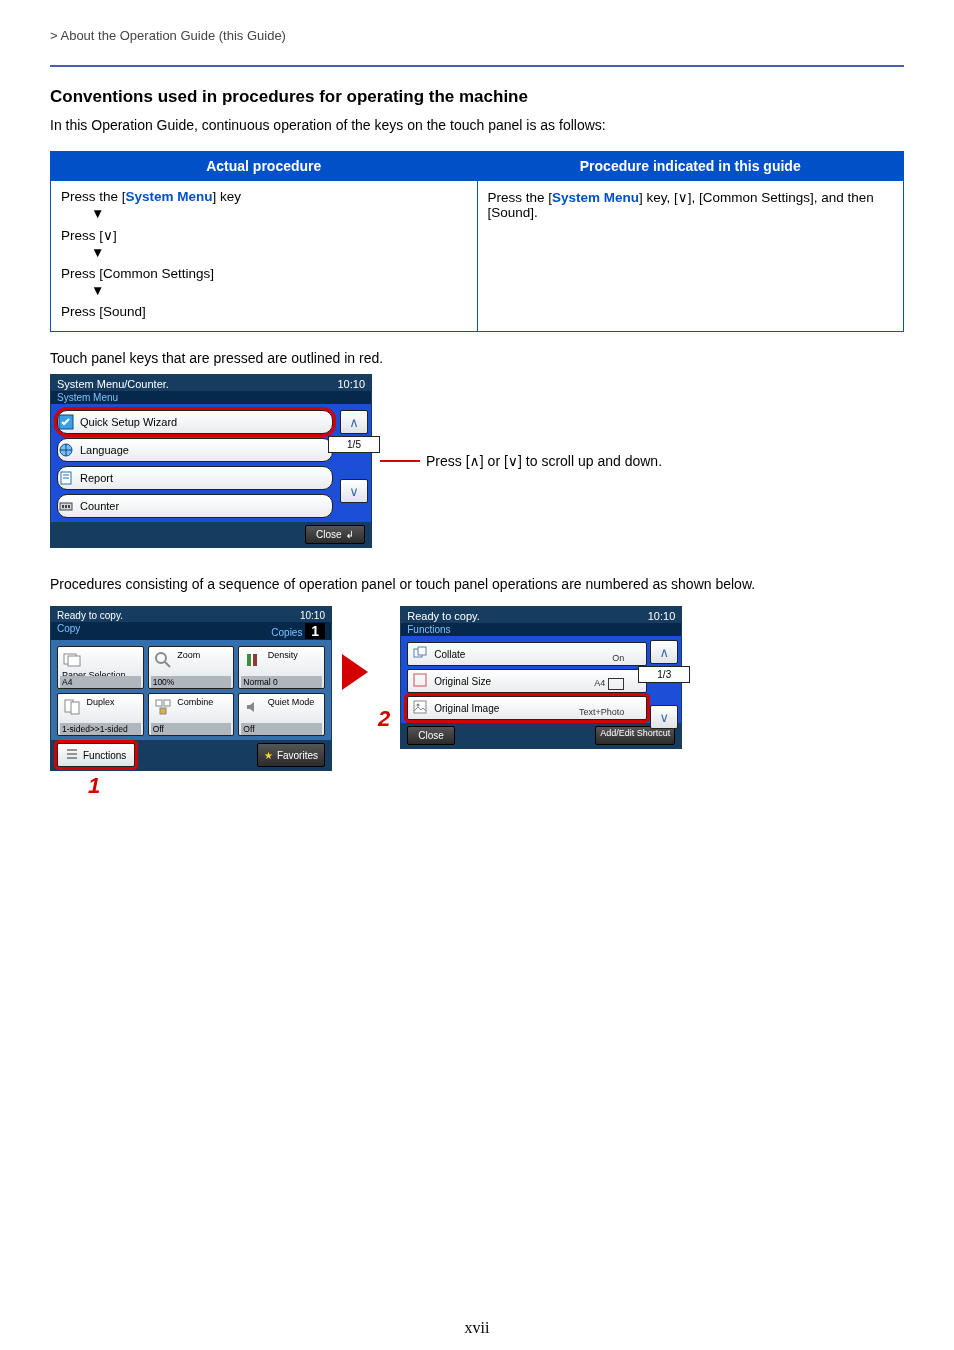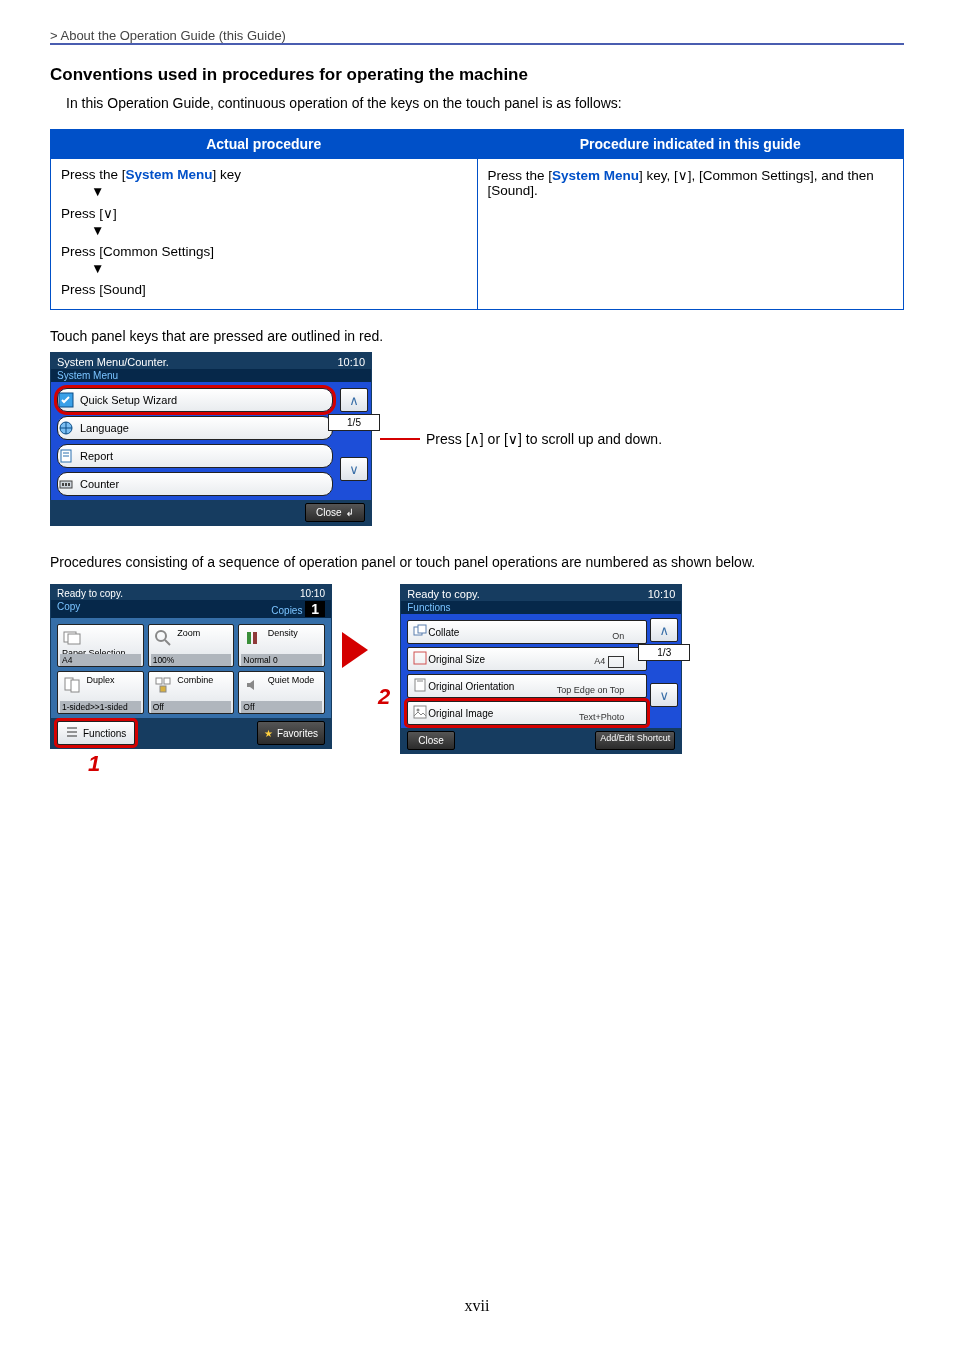--- a/index.html
+++ b/index.html
@@ -9,34 +9,34 @@
     width: 954px;
     font-size: 14px;
     color: #000;
   }
   .page {
     padding: 28px 50px 0 50px;
   }
   .breadcrumb {
     font-size: 13px;
     color: #444;
-    padding-bottom: 0;
+    padding-bottom: 22px;
   }
   hr.topline {
     border: none;
     border-top: 2px solid #4a5db0;
     margin: 0 0 20px 0;
   }
   h2.section {
     font-size: 17px;
     font-weight: bold;
     margin: 0 0 10px 0;
   }
   .intro {
-    margin: 0 0 18px 16px;
+    margin: 0 0 18px 0;
   }
   table.proc {
     border-collapse: collapse;
     width: 100%;
     table-layout: fixed;
   }
   table.proc th {
     background: #0050c8;
     color: #fff;
     font-weight: bold;
@@ -248,20 +248,21 @@
   
   .fnitem {
     background: linear-gradient(#fff,#e9ecef);
     border: 1px solid #222;
     color: #000;
     border-radius: 2px;
     margin-bottom: 3px;
     padding: 2px 4px;
     display: flex;
     align-items: center;
+    gap: 6px;
     font-size: 10px;
     position: relative;
   }
   .fnitem.hl { outline: 3px solid #d40000; }
   .fnval {
     position: absolute; right: 22px; bottom: 2px;
     font-size: 9px;
     color: #333;
   }
   .fnval .pic {
@@ -503,28 +504,20 @@
           <span>Collate</span>
           <span class="fnval">On</span>
         </div>
         <div class="fnitem">
           <span class="mi-icon"><svg width="16" height="16">
                 <rect x="2" y="2" width="12" height="12" fill="none" stroke="#d05050"></rect>
               </svg></span>
           <span>Original Size</span>
           <span class="fnval"><span>A4</span><span class="pic"></span></span>
         </div>
-        <div class="fnitem">
-          <span class="mi-icon"><svg width="16" height="16">
-                <rect x="3" y="2" width="10" height="12" fill="#fff" stroke="#888"></rect>
-                <line x1="5" y1="4" x2="11" y2="4" stroke="#888"></line>
-              </svg></span>
-          <span>Original Orientation</span>
-          <span class="fnval">Top Edge on Top</span>
-        </div>
         <div class="fnitem hl">
           <span class="mi-icon"><svg width="16" height="16">
                 <rect x="2" y="2" width="12" height="12" fill="#fff" stroke="#888"></rect>
                 <circle cx="6" cy="6" r="1.5" fill="#888"></circle>
                 <path d="M2 12l4-4 3 3 2-2 3 3" fill="none" stroke="#888"></path>
               </svg></span>
           <span>Original Image</span>
           <span class="fnval">Text+Photo</span>
         </div>
 

